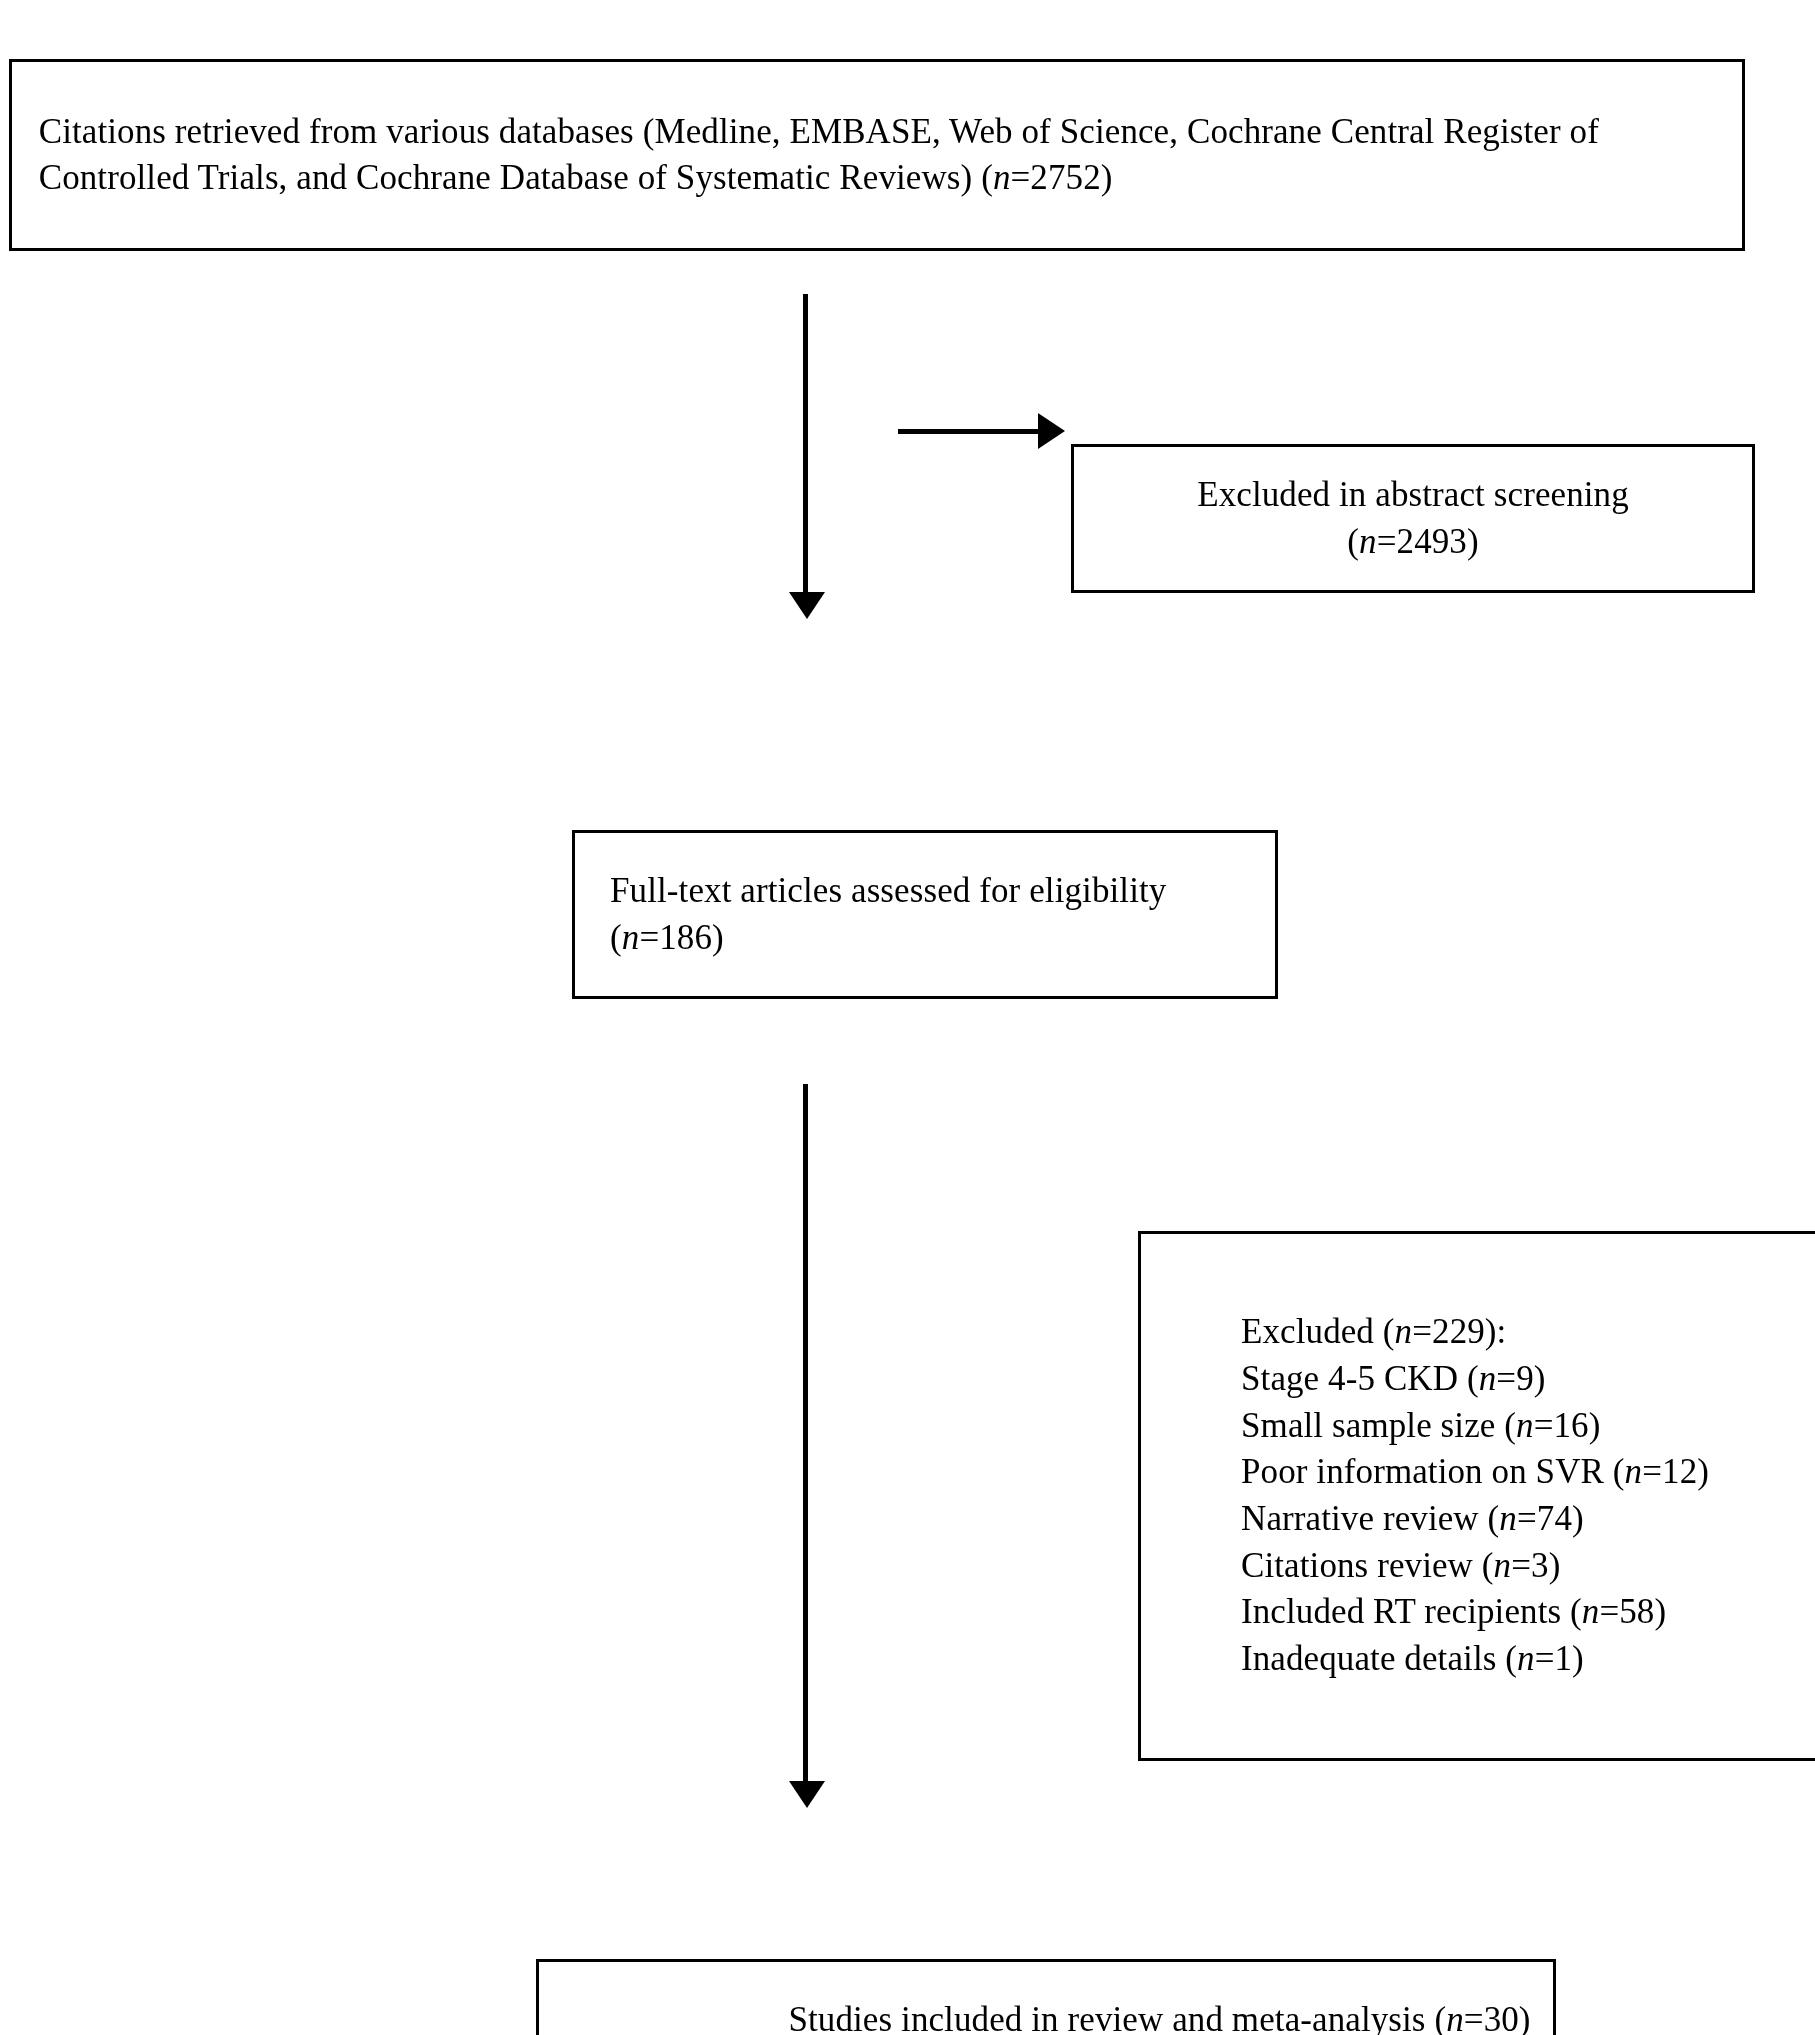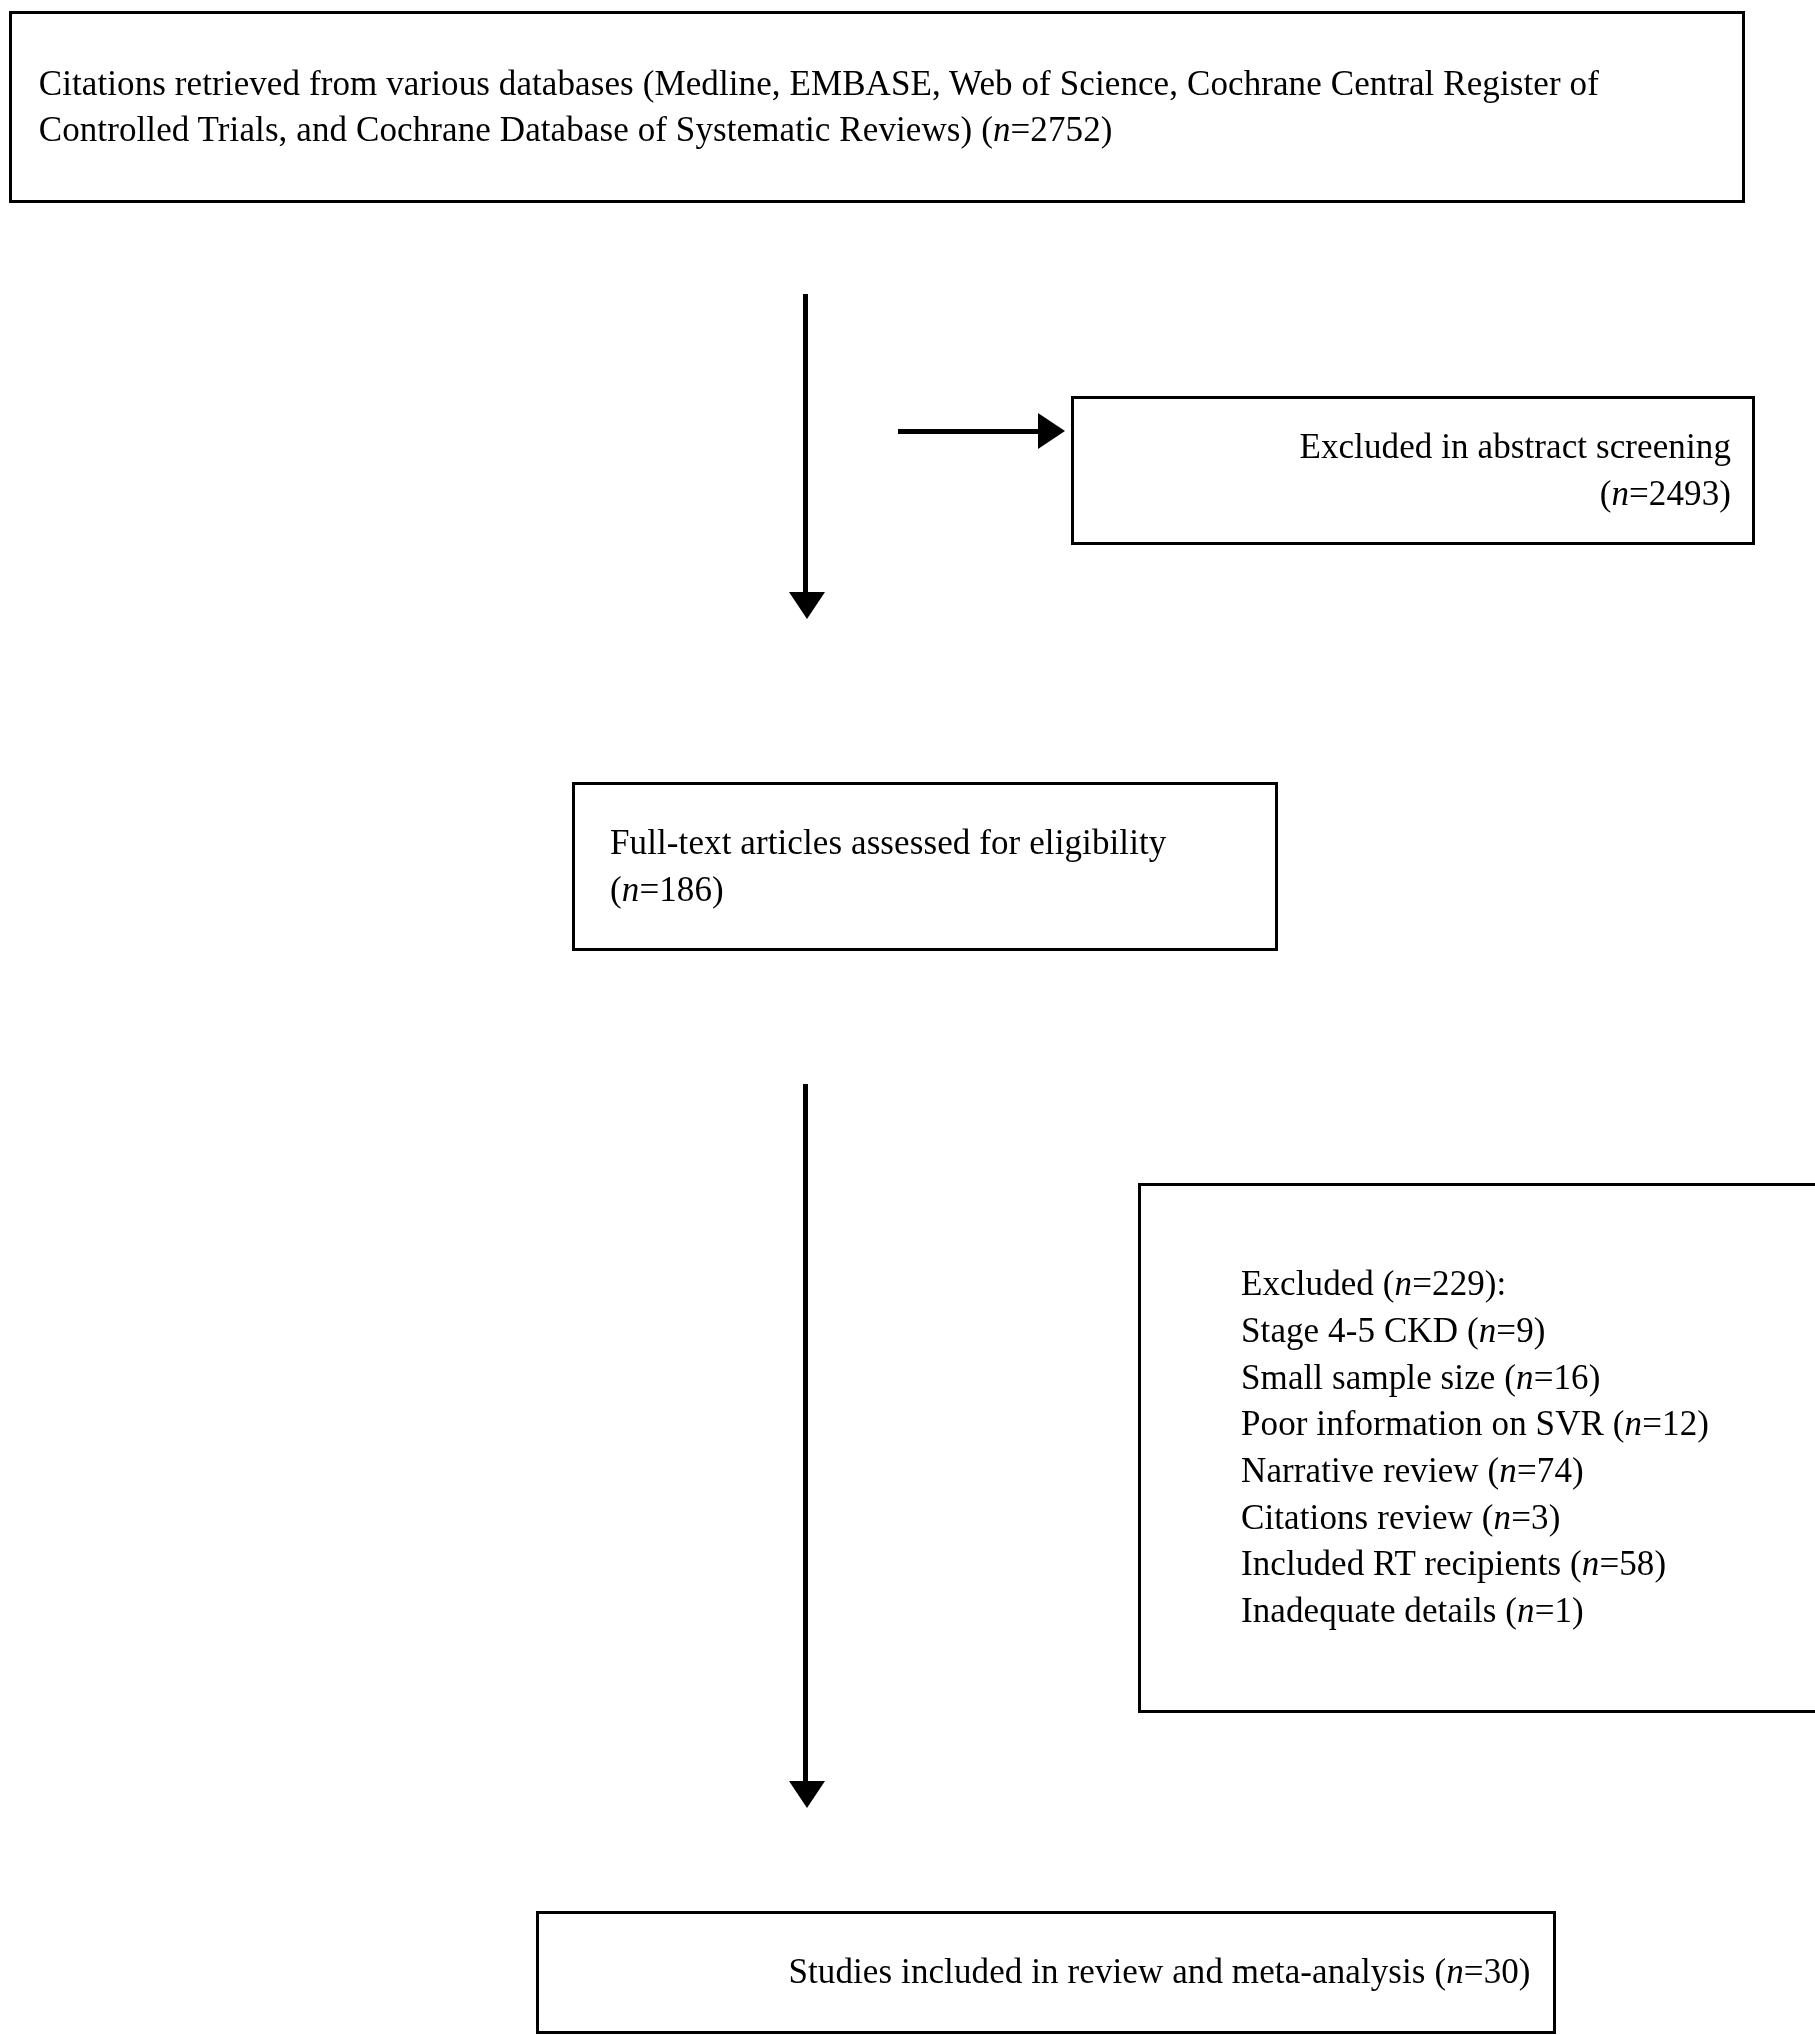--- a/index.html
+++ b/index.html
@@ -20,20 +20,21 @@
     overflow: hidden;
   }
 
   
   .flow-box {
     position: absolute;
     border: 3.1px solid #000000;
     background: #ffffff;
     display: flex;
     align-items: center;
+    margin-top: 48px;
   }
   .flow-box .box-text {
     width: 100%;
     font-size: 35px;
     line-height: 1.33;
     letter-spacing: 0.1px;
   }
   .ital { font-style: italic; }
 
   
@@ -47,21 +48,21 @@
   #box-identification .box-text { text-align: left; }
 
   
   #box-excluded-abstract {
     left: 1071px;
     top: 396px;
     width: 684px;
     height: 149px;
     padding: 0 21px;
   }
-  #box-excluded-abstract .box-text { text-align: right; }
+  #box-excluded-abstract .box-text { text-align: center; }
 
   
   #box-fulltext {
     left: 572px;
     top: 782px;
     width: 706px;
     height: 169px;
     padding: 0 35px;
   }
   #box-fulltext .box-text { text-align: left; }

